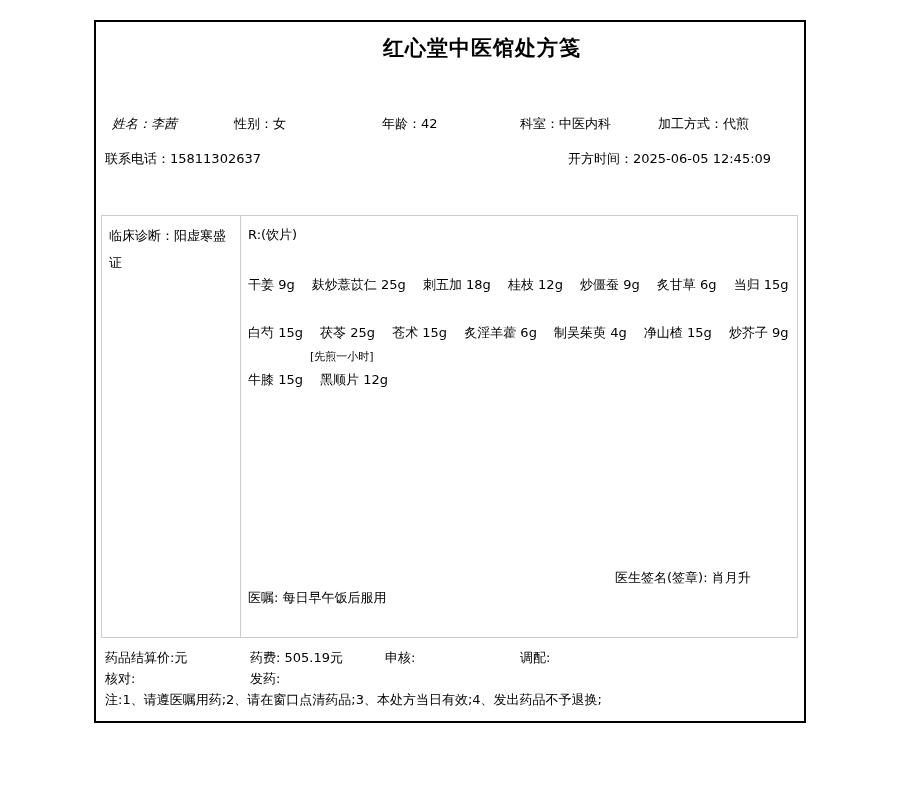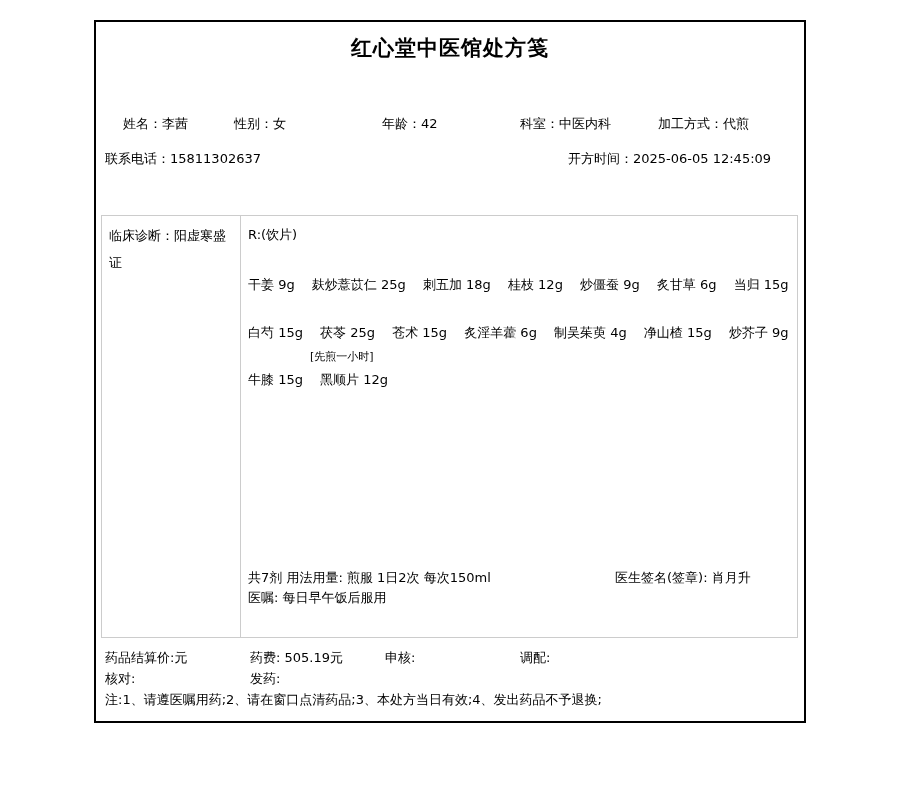--- a/index.html
+++ b/index.html
@@ -28,20 +28,21 @@
   .abs { position: absolute; }
   .title {
     position: absolute;
     top: 12px;
     left: 0;
     width: 100%;
     text-align: center;
     font-size: 21px;
     font-weight: bold;
     letter-spacing: 1px;
+    padding-left: 32px;
   }
   .field { font-size: 13px; white-space: nowrap; }
   .field .lbl, .field .val { font-size: 13px; }
   .main-box {
     position: absolute;
     left: 5px;
     top: 193px;
     width: 695px;
     height: 421px;
     border: 1px solid #cccccc;
@@ -75,21 +76,21 @@
   .footer-note { font-size: 13px; white-space: nowrap; }
 </style>
 </head>
 <body>
 
 <div class="canvas">
   <div class="sheet">
 
     <div class="title">红心堂中医馆处方笺</div>
 
-    <div class="field abs" style="left:27px; top:93px;">
+    <div class="field abs" style="left:16px; top:93px;font-style:italic;">
       <span class="lbl">姓名：</span><span class="val">李茜</span>
     </div>
     <div class="field abs" style="left:138px; top:93px;">
       <span class="lbl">性别：</span><span class="val">女</span>
     </div>
     <div class="field abs" style="left:286px; top:93px;">
       <span class="lbl">年龄：</span><span class="val">42</span>
     </div>
     <div class="field abs" style="left:424px; top:93px;">
       <span class="lbl">科室：</span><span class="val">中医内科</span>
@@ -134,21 +135,20 @@
         <span class="herb">炒芥子 9g</span>
       </div>
 
       <div class="decoction-note">[先煎一小时]</div>
 
       <div class="herb-row" style="top:155px;">
         <span class="herb">牛膝 15g</span>
         <span class="herb">黑顺片 12g</span>
       </div>
 
-      <div class="dosage-line">共7剂 用法用量: 煎服 1日2次 每次150ml</div>
       <div class="doctor-sign">
         <span>医生签名(签章): </span><span>肖月升</span>
       </div>
       <div class="advice-line">医嘱: 每日早午饭后服用</div>
     </div>
 
     <div class="field abs" style="left:9px; top:627px;">
       <span>药品结算价:</span><span>元</span>
     </div>
     <div class="field abs" style="left:154px; top:627px;">

